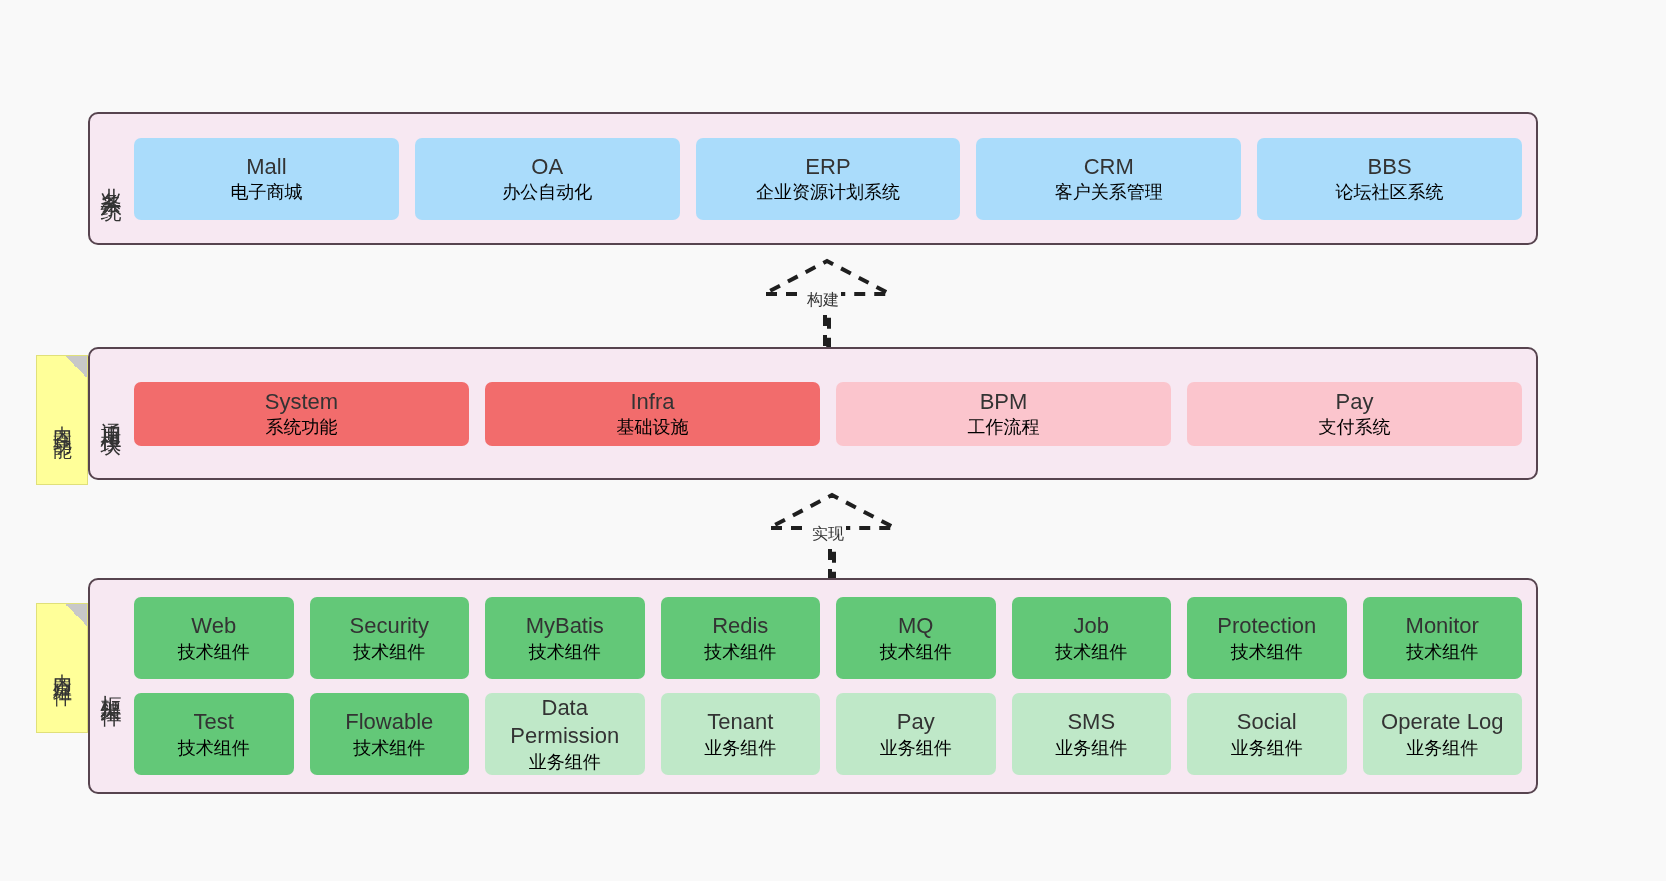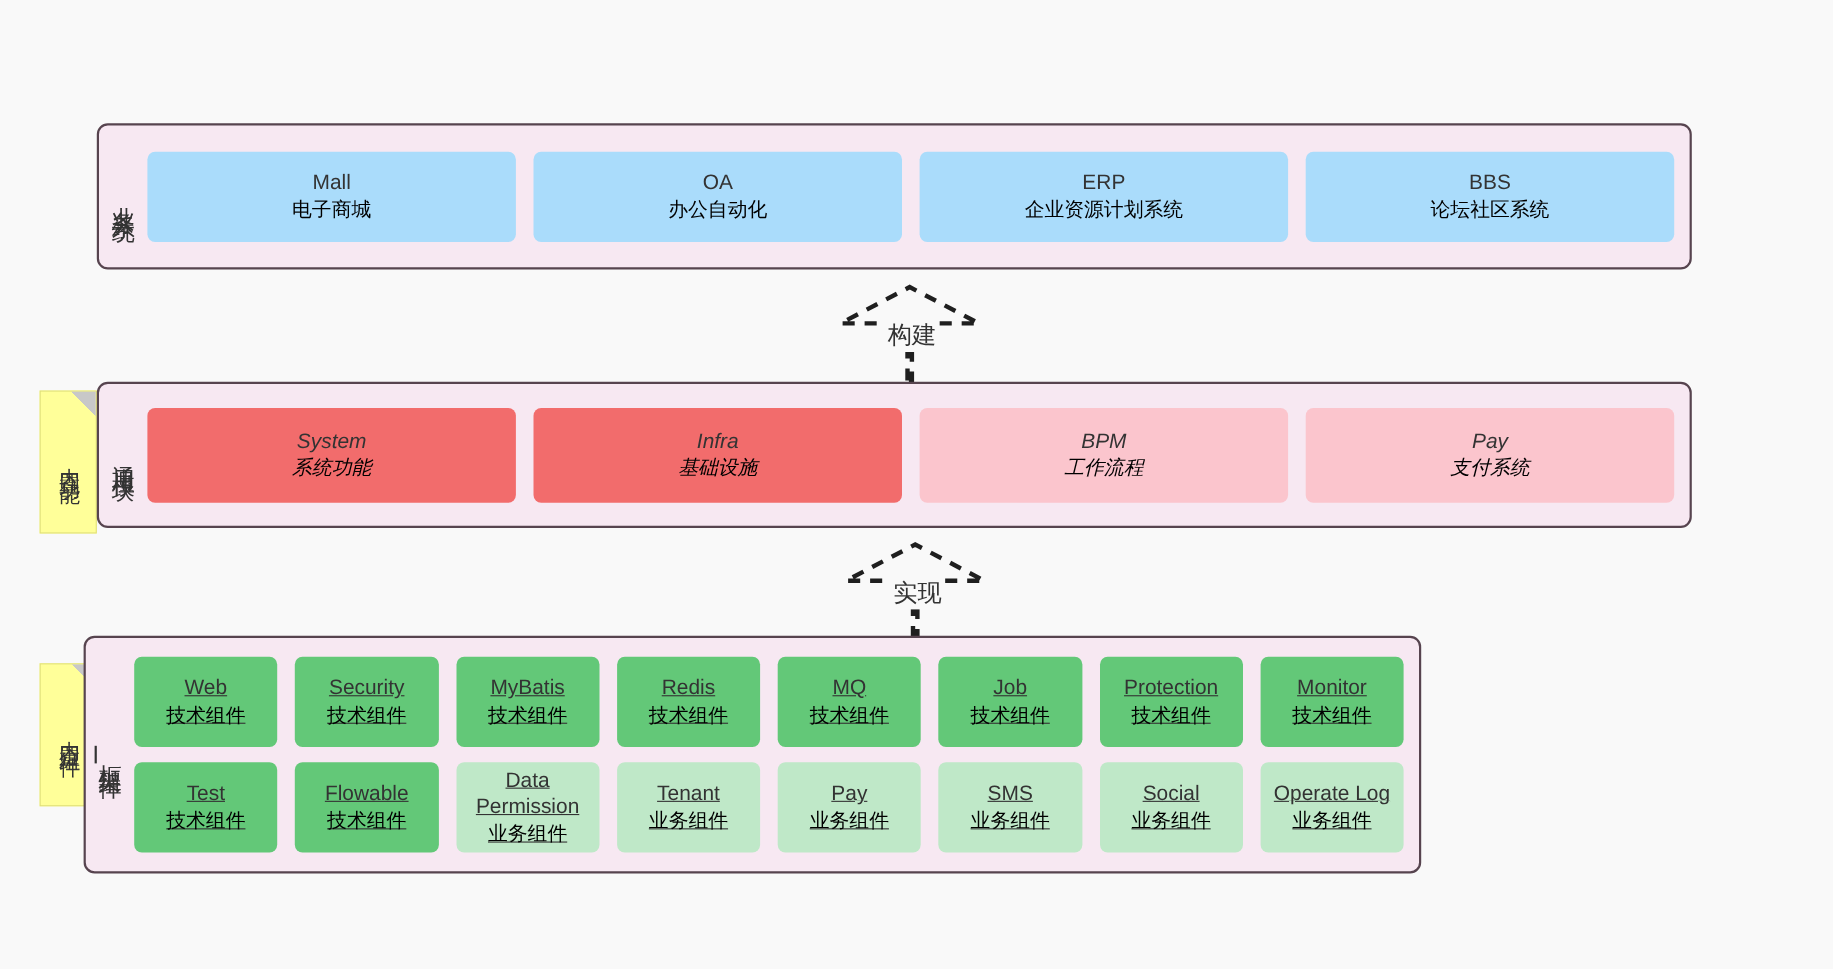--- a/index.html
+++ b/index.html
@@ -95,45 +95,45 @@
     display: flex;
     flex-direction: column;
     align-items: center;
     justify-content: center;
     text-align: center;
     box-sizing: border-box;
     padding: 4px 6px;
     line-height: 1.28;
   }
   .card .title {
-    font-size: 19px;
+    font-size: 22px;
     color: #333333;
   }
   .card .sub {
     font-size: 18px;
     color: #000000;
   }
   .card.blue   { background: #aadcfb; }
   .card.red    { background: #f26c6c; }
   .card.pink   { background: #fbc5cd; }
   .card.green  { background: #63c878; }
   .card.ltgreen{ background: #bfe8c8; }
 
   .h-biz   { height: 82px; }
-  .h-mod   { height: 86px; font-style: italic; }
+  .h-mod   { height: 64px; }
   .h-comp  { height: 82px; }
 
   
   .connector {
     position: absolute;
   }
   .connector svg { display: block; }
   .connector .conn-label {
     position: absolute;
-    font-size: 22px;
+    font-size: 16px;
     color: #333333;
     background: #f9f9f9;
     padding: 0 2px;
     white-space: nowrap;
   }
 </style>
 </head>
 <body>
 
 <div id="canvas">
@@ -148,20 +148,24 @@
           <div class="title">Mall</div>
           <div class="sub">电子商城</div>
         </div>
         <div class="card blue h-biz">
           <div class="title">OA</div>
           <div class="sub">办公自动化</div>
         </div>
         <div class="card blue h-biz">
           <div class="title">ERP</div>
           <div class="sub">企业资源计划系统</div>
+        </div>
+        <div class="card blue h-biz">
+          <div class="title">CRM</div>
+          <div class="sub">客户关系管理</div>
         </div>
         <div class="card blue h-biz">
           <div class="title">BBS</div>
           <div class="sub">论坛社区系统</div>
         </div>
       </div>
     </div>
   </div>
 
   <div class="connector" style="left:757px; top:258px; width:145px; height:92px;">
@@ -207,21 +211,21 @@
       <path d="M 68 88 L 68 36 L 7 36 L 70 3 L 133 36 L 72 36 L 72 88 Z" fill="none" stroke="#1f1f1f" stroke-width="4" stroke-dasharray="11 9" stroke-linecap="butt" stroke-linejoin="miter"></path>
     </svg>
     <div class="conn-label" style="left:48px; top:32px;">实现</div>
   </div>
 
   <div class="sticky-note" style="left:36px; top:603px; width:52px; height:130px;">
     <div class="fold"></div>
     <div class="note-text">内置组件</div>
   </div>
 
-  <div class="layer" id="layer-framework" style="left:76px; top:578px; width:1216px; height:216px;text-decoration:underline;">
+  <div class="layer" id="layer-framework" style="left:88px; top:578px; width:1450px; height:216px;">
     <div class="layer-label">
       <span>框架组件</span>
     </div>
     <div class="layer-body">
       <div class="row">
         <div class="card green h-comp">
           <div class="title">Web</div>
           <div class="sub">技术组件</div>
         </div>
         <div class="card green h-comp">

